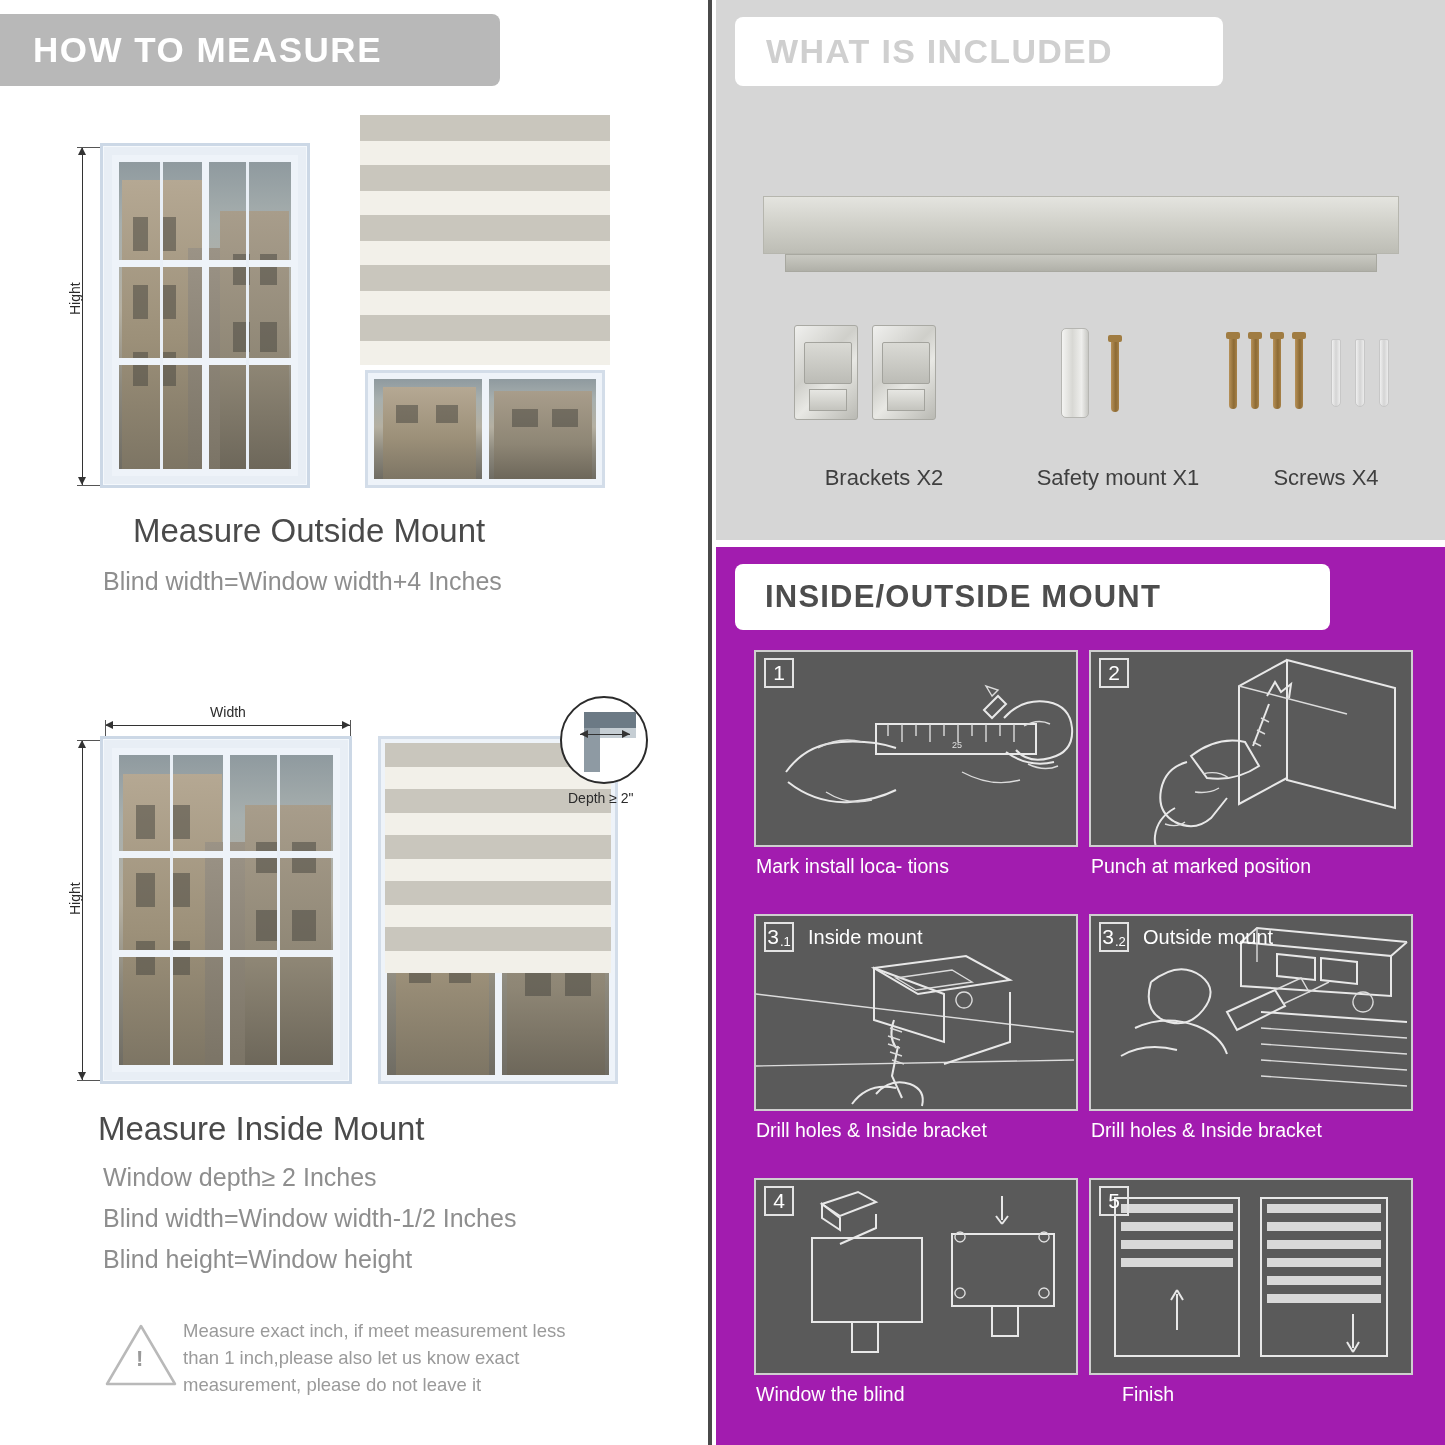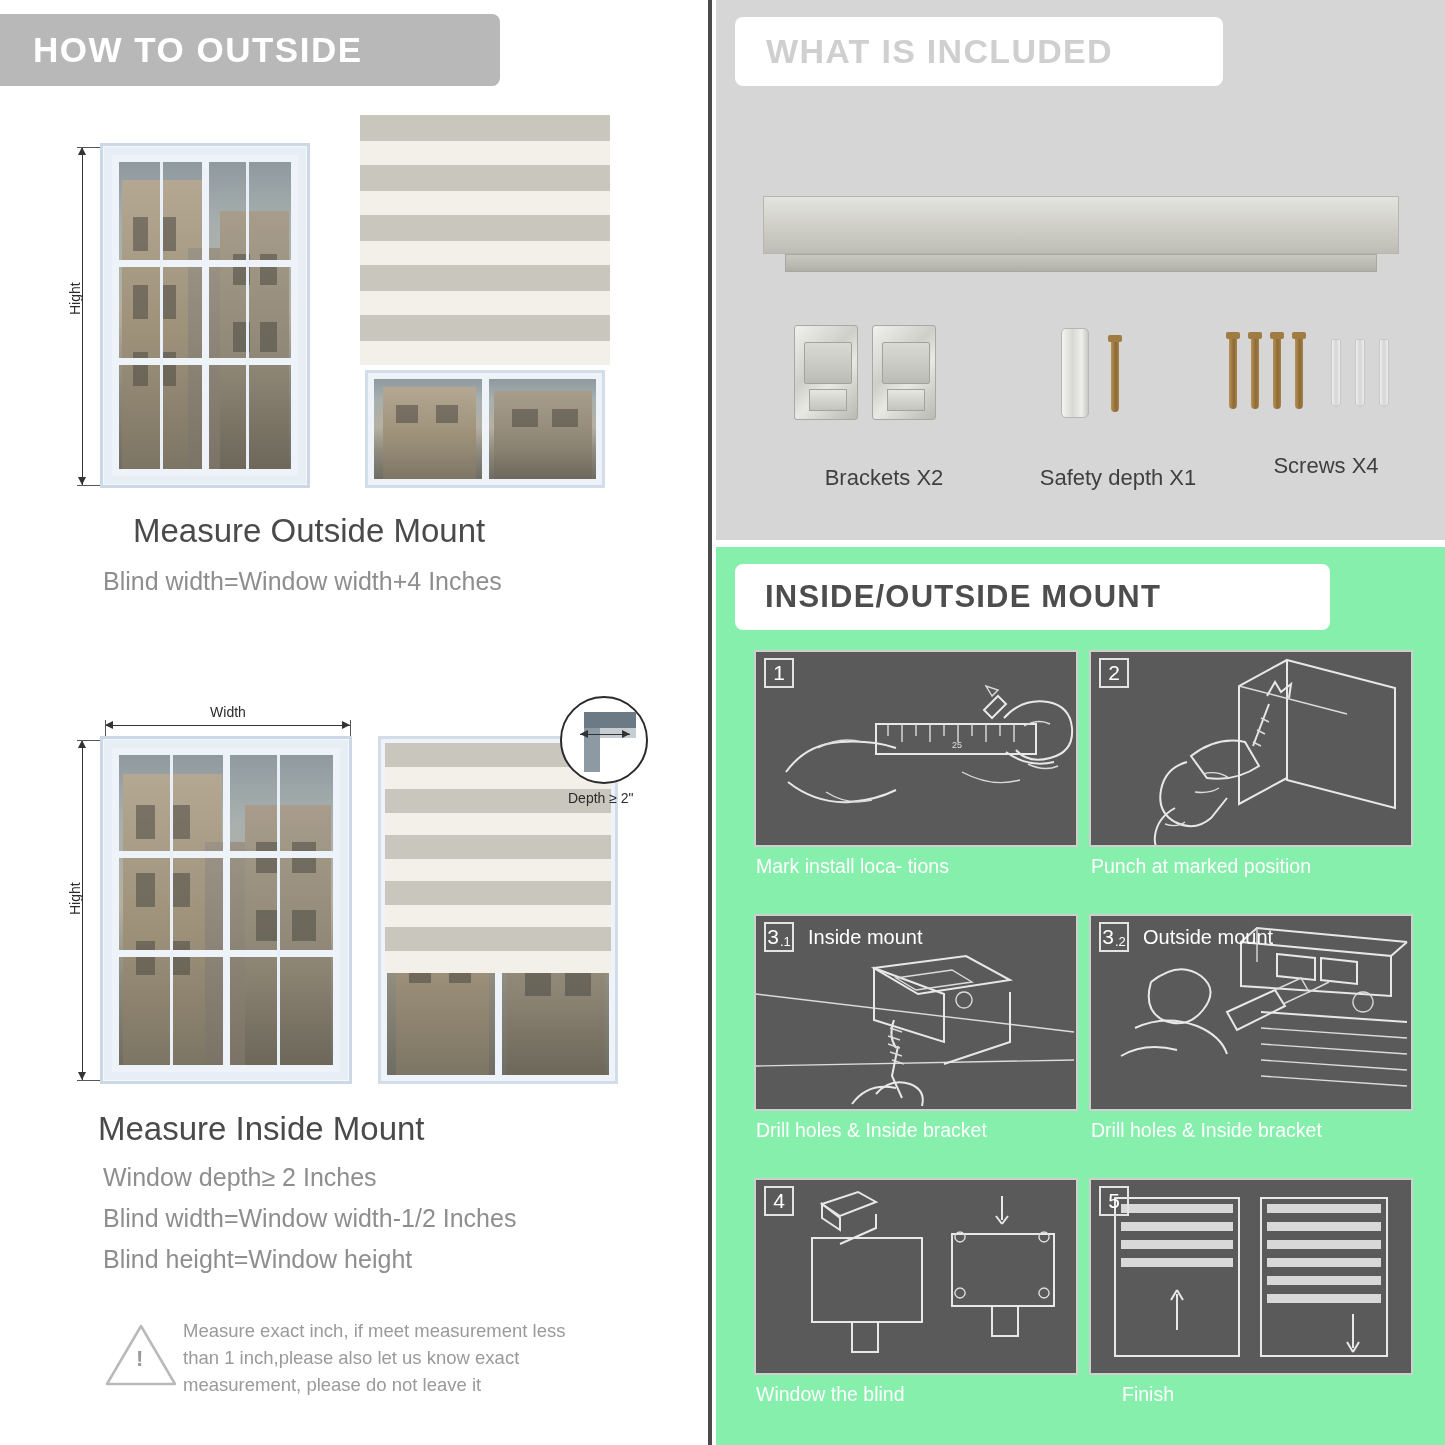--- a/index.html
+++ b/index.html
@@ -267,21 +267,21 @@
     font-size: 22px;
     color: #3f3f3f;
     text-align: center;
   }
 
   
   .mount-panel {
     position: absolute;
     left: 0; top: 547px;
     width: 729px; height: 898px;
-    background: #86efac;
+    background: #a21caf;
   }
   .hdr-mount {
     position: absolute;
     left: 19px; top: 17px;
     width: 595px; height: 66px;
     background: #ffffff;
     border-radius: 8px;
     display: flex; align-items: center;
   }
   .hdr-mount span {
@@ -321,21 +321,21 @@
   .sk-thin { stroke: #dcdcdc; fill: none; stroke-width: 1.4; }
 </style>
 </head>
 <body>
 
 <div class="page">
 
   <div class="left-col">
 
     <div class="hdr-measure">
-      <span>HOW TO OUTSIDE</span>
+      <span>HOW TO MEASURE</span>
     </div>
 
     <div class="diagram" style="left:60px; top:105px; width:600px; height:400px;">
 
       <div style="position:absolute;left:143px;top:107px;transform:translateX(-50%);" class="dim-label">Width</div>
       <div class="arrow-h" style="left:45px; top:128px; width:196px;"></div>
       <div class="tick-v" style="left:45px; top:123px; height:30px;"></div>
       <div class="tick-v" style="left:241px; top:123px; height:30px;"></div>
 
       <div style="position:absolute;left:7px;top:210px;transform:rotate(-90deg);transform-origin:left top;" class="dim-label">Hight</div>
@@ -516,22 +516,22 @@
           <div class="screw-wood" style="left:22px; top:0;"></div>
           <div class="screw-wood" style="left:44px; top:0;"></div>
           <div class="screw-wood" style="left:66px; top:0;"></div>
           <div class="anchor" style="left:102px; top:2px;"></div>
           <div class="anchor" style="left:126px; top:2px;"></div>
           <div class="anchor" style="left:150px; top:2px;"></div>
         </div>
       </div>
 
       <div class="part-label" style="left:58px; top:465px; width:220px;">Brackets X2</div>
-      <div class="part-label" style="left:262px; top:465px; width:280px;">Safety depth X1</div>
-      <div class="part-label" style="left:500px; top:453px; width:220px;">Screws X4</div>
+      <div class="part-label" style="left:262px; top:465px; width:280px;">Safety mount X1</div>
+      <div class="part-label" style="left:500px; top:465px; width:220px;">Screws X4</div>
     </div>
 
     <div class="mount-panel">
       <div class="hdr-mount">
         <span>INSIDE/OUTSIDE MOUNT</span>
       </div>
 
       <div class="step" style="left:38px; top:103px; width:324px; height:197px;">
         <div class="step-num">
             <span>1</span>

